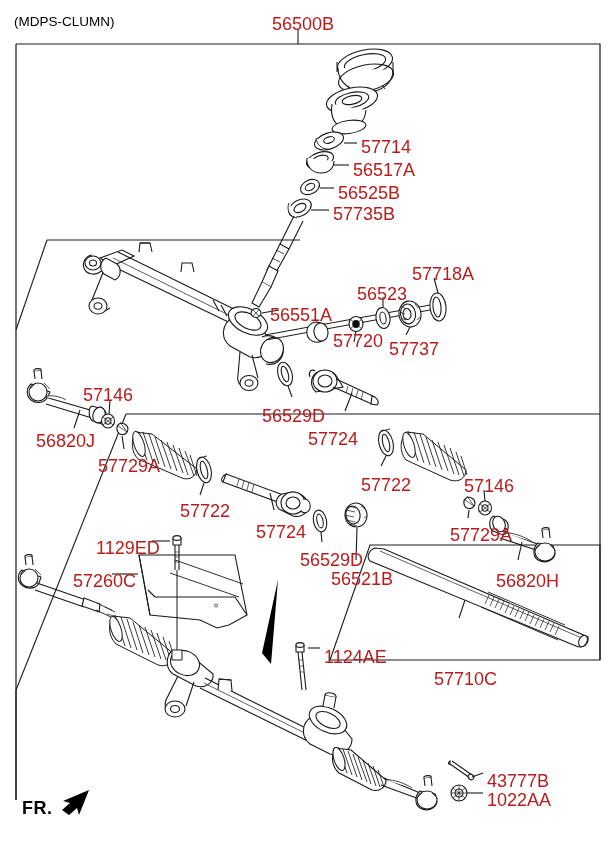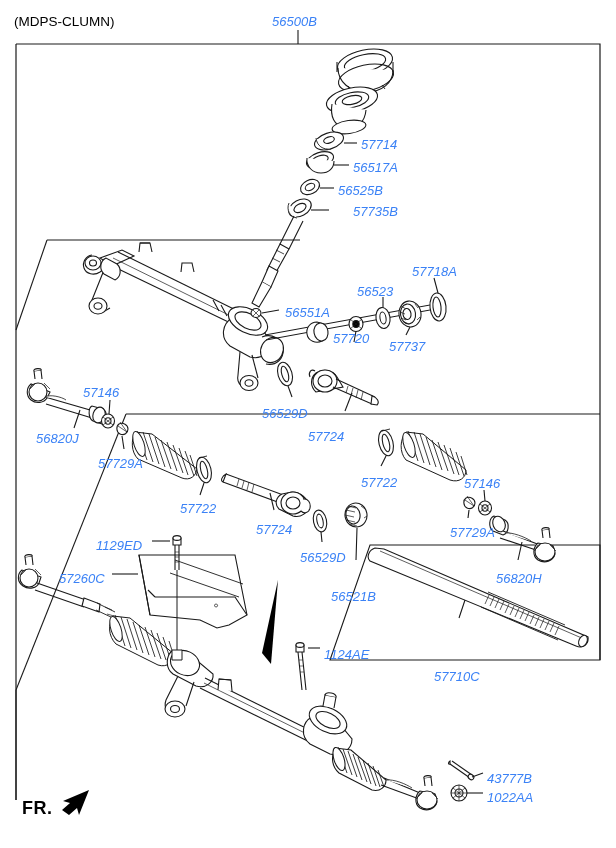--- a/index.html
+++ b/index.html
@@ -1,19 +1,19 @@
 <!DOCTYPE html>
 <html><head>
 <meta charset="utf-8">
 <style>
   html,body{margin:0;padding:0;background:#ffffff;}
   body{width:616px;height:848px;overflow:hidden;font-family:"Liberation Sans",sans-serif;color:#000;}
   #stage{position:relative;width:616px;height:740px;background:#fff;}
   #art{position:absolute;left:0;top:0;width:616px;height:848px;}
-  .lbl{position:absolute;font-family:"Liberation Sans",sans-serif;font-size:13px;color:#3b82f6;white-space:nowrap;letter-spacing:0px;line-height:1;font-style:italic;}
+  .lbl{position:absolute;font-family:"Liberation Sans",sans-serif;font-size:18px;color:#b91c1c;white-space:nowrap;letter-spacing:0px;line-height:1;}
   .hdr{position:absolute;left:14px;top:14px;font-size:13.5px;white-space:nowrap;}
   .fr{position:absolute;left:22px;top:798px;font-size:18px;font-weight:bold;letter-spacing:0.5px;}
 </style>
 </head>
 <body>
 
 <div id="stage">
 
   <div class="hdr">(MDPS-CLUMN)</div>
 
@@ -426,40 +426,40 @@
     </g>
   </svg>
 
   <div class="fr">FR.</div>
 
   <div id="labels">
       <div class="lbl" style="left: 272px; top: 15px;">56500B</div>
       <div class="lbl" style="left: 361px; top: 138px;">57714</div>
       <div class="lbl" style="left: 353px; top: 161px;">56517A</div>
       <div class="lbl" style="left: 338px; top: 184px;">56525B</div>
-      <div class="lbl" style="left: 333px; top: 205px; margin-left: 20px;">57735B</div>
+      <div class="lbl" style="left: 333px; top: 205px;">57735B</div>
       <div class="lbl" style="left: 412px; top: 265px;">57718A</div>
       <div class="lbl" style="left: 357px; top: 285px;">56523</div>
-      <div class="lbl" style="left: 285px; top: 306px;">56551A</div>
+      <div class="lbl" style="left: 270px; top: 306px;">56551A</div>
       <div class="lbl" style="left: 389px; top: 340px;">57737</div>
       <div class="lbl" style="left: 333px; top: 332px;">57720</div>
       <div class="lbl" style="left: 83px; top: 386px;">57146</div>
       <div class="lbl" style="left: 262px; top: 407px;">56529D</div>
       <div class="lbl" style="left: 308px; top: 430px;">57724</div>
       <div class="lbl" style="left: 36px; top: 432px;">56820J</div>
       <div class="lbl" style="left: 98px; top: 457px;">57729A</div>
       <div class="lbl" style="left: 361px; top: 476px;">57722</div>
       <div class="lbl" style="left: 464px; top: 477px;">57146</div>
       <div class="lbl" style="left: 180px; top: 502px;">57722</div>
       <div class="lbl" style="left: 256px; top: 523px;">57724</div>
       <div class="lbl" style="left: 450px; top: 526px;">57729A</div>
       <div class="lbl" style="left: 96px; top: 539px;">1129ED</div>
       <div class="lbl" style="left: 300px; top: 551px;">56529D</div>
-      <div class="lbl" style="left: 331px; top: 570px; margin-top: 20px;">56521B</div>
-      <div class="lbl" style="left: 59px; top: 572px; text-align: right;">57260C</div>
+      <div class="lbl" style="left: 331px; top: 570px;">56521B</div>
+      <div class="lbl" style="left: 73px; top: 572px; text-align: right;">57260C</div>
       <div class="lbl" style="left: 496px; top: 572px;">56820H</div>
       <div class="lbl" style="left: 324px; top: 648px;">1124AE</div>
       <div class="lbl" style="left: 434px; top: 630px; margin-top: 40px;">57710C</div>
       <div class="lbl" style="left: 487px; top: 772px;">43777B</div>
       <div class="lbl" style="left: 487px; top: 791px;">1022AA</div>
     </div>
 
 </div>
 
 </body></html>

